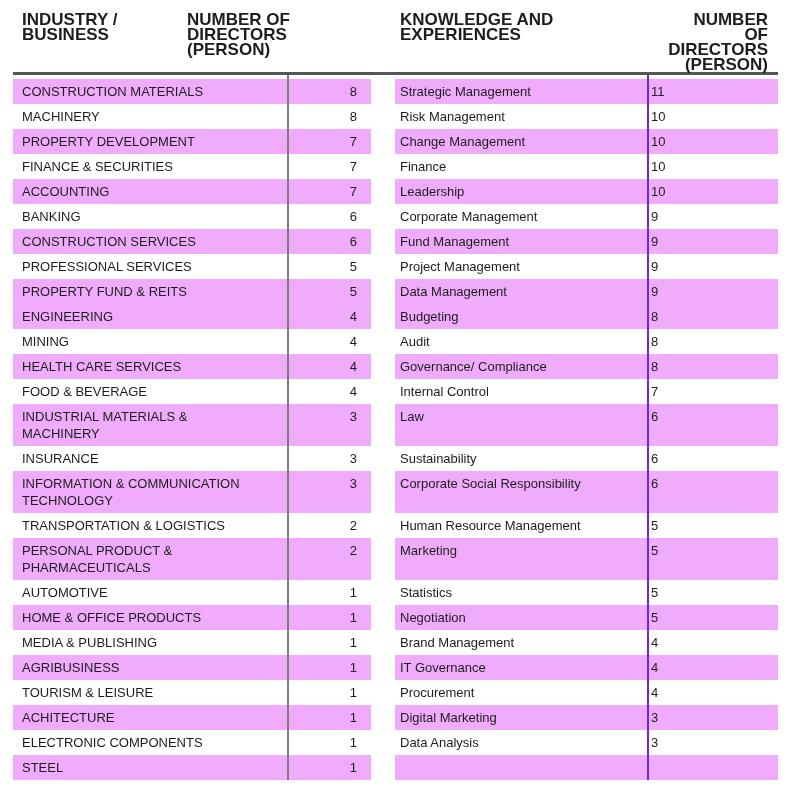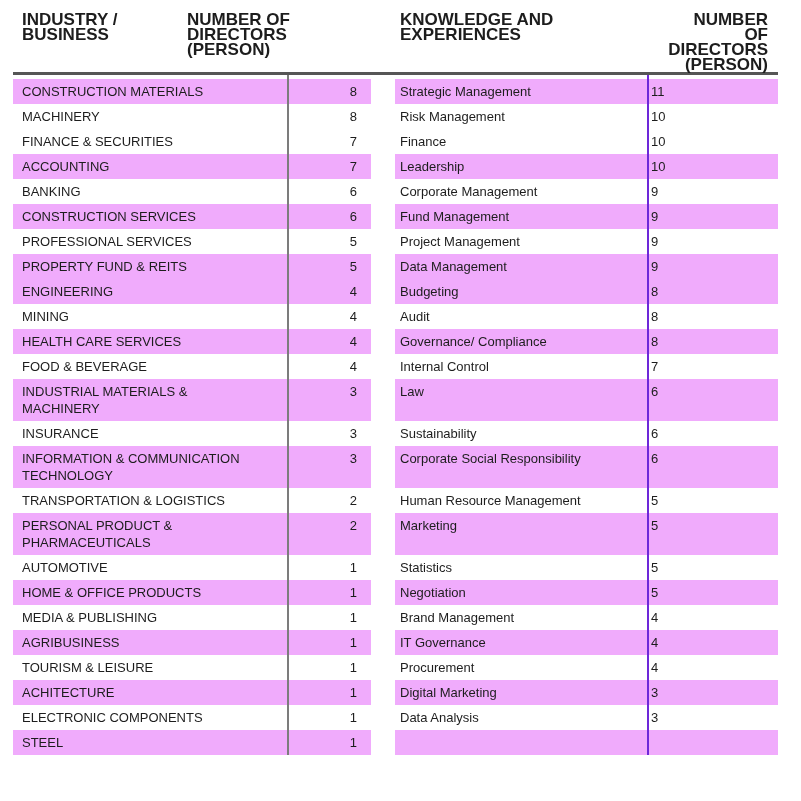--- a/index.html
+++ b/index.html
@@ -114,20 +114,27 @@
       <td class="cell c-kn">Strategic Management</td>
       <td class="cell c-knnum">11</td>
     </tr>
         <tr>
       <td class="cell c-ind">MACHINERY</td>
       <td class="cell c-indnum">8</td>
       <td class="c-gap"></td>
       <td class="cell c-kn">Risk Management</td>
       <td class="cell c-knnum">10</td>
     </tr>
+        <tr class="alt">
+      <td class="cell c-ind">PROPERTY DEVELOPMENT</td>
+      <td class="cell c-indnum">7</td>
+      <td class="c-gap"></td>
+      <td class="cell c-kn">Change Management</td>
+      <td class="cell c-knnum">10</td>
+    </tr>
         <tr>
       <td class="cell c-ind">FINANCE &amp; SECURITIES</td>
       <td class="cell c-indnum">7</td>
       <td class="c-gap"></td>
       <td class="cell c-kn">Finance</td>
       <td class="cell c-knnum">10</td>
     </tr>
         <tr class="alt">
       <td class="cell c-ind">ACCOUNTING</td>
       <td class="cell c-indnum">7</td>

